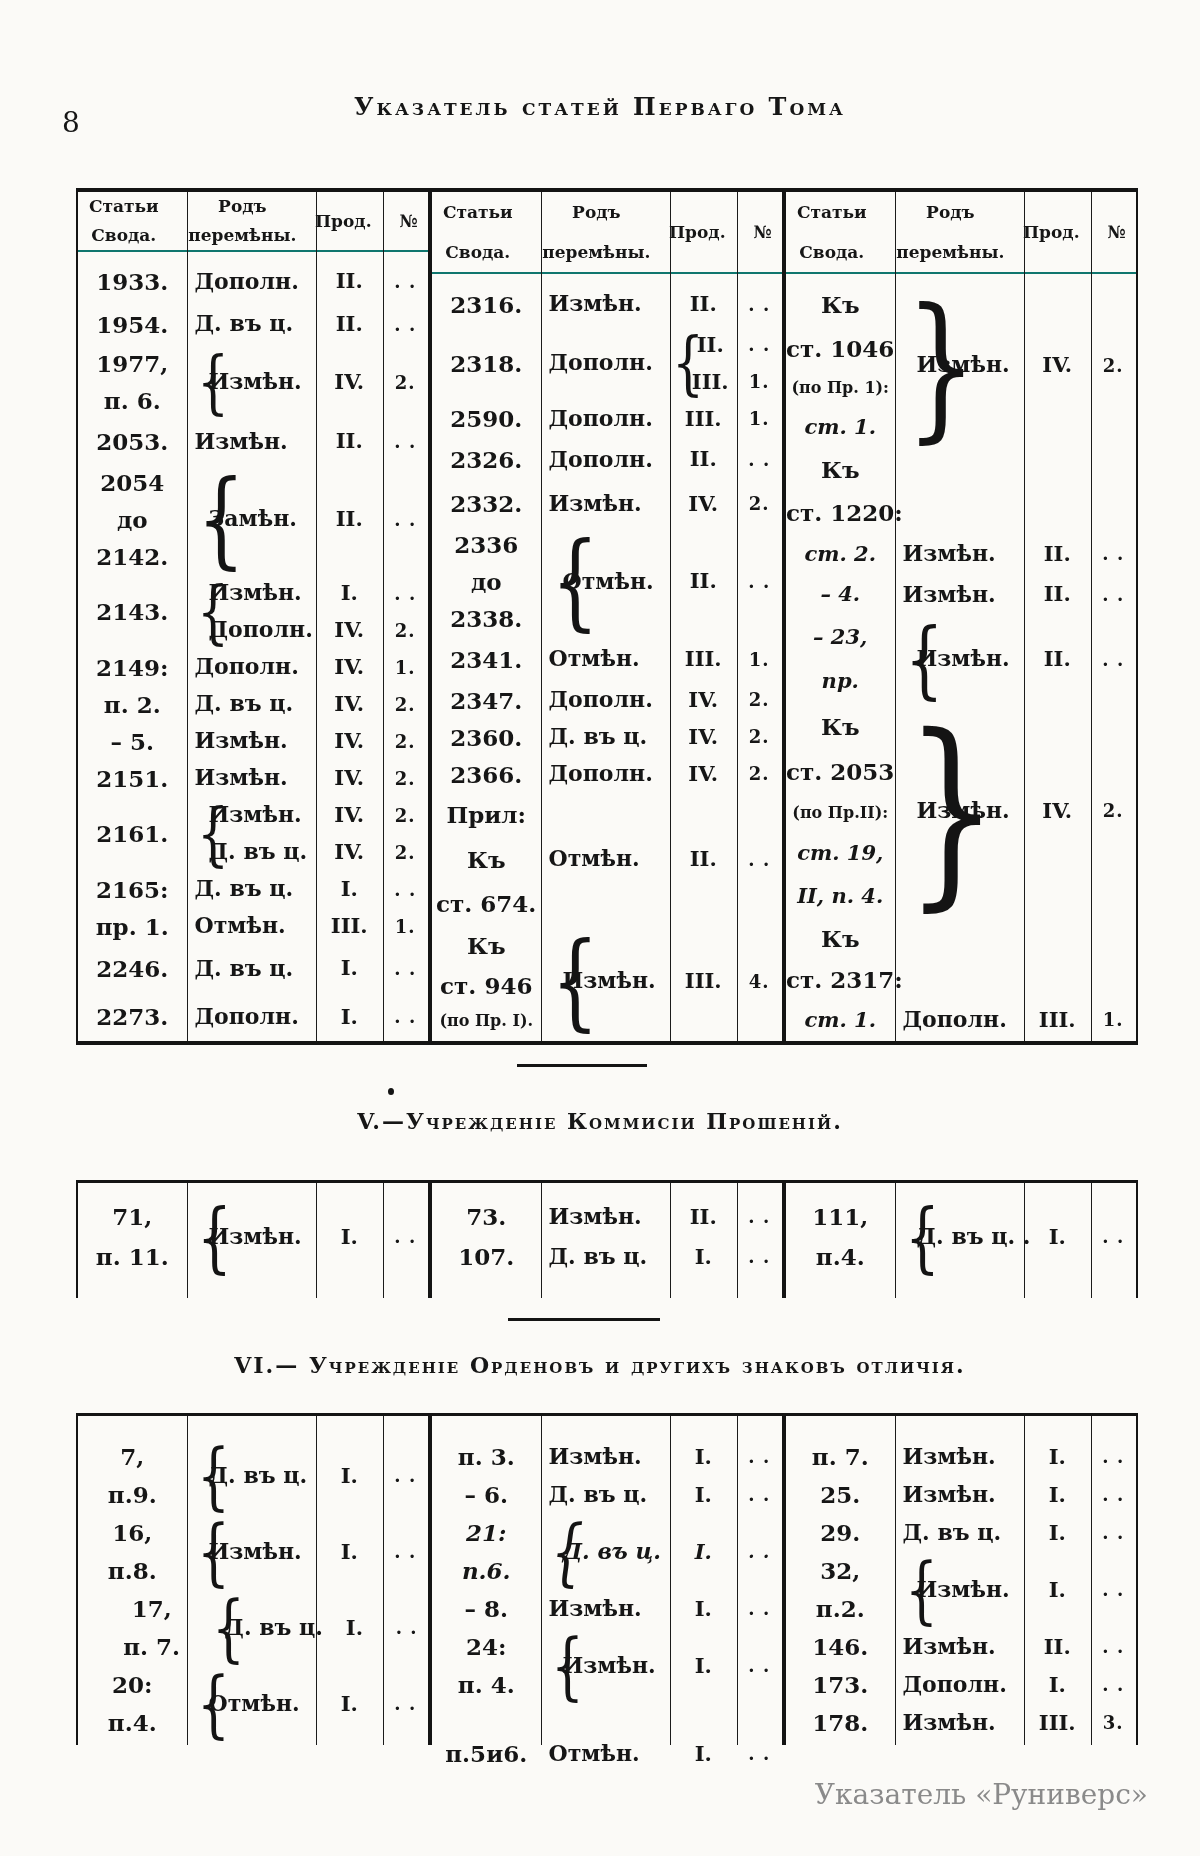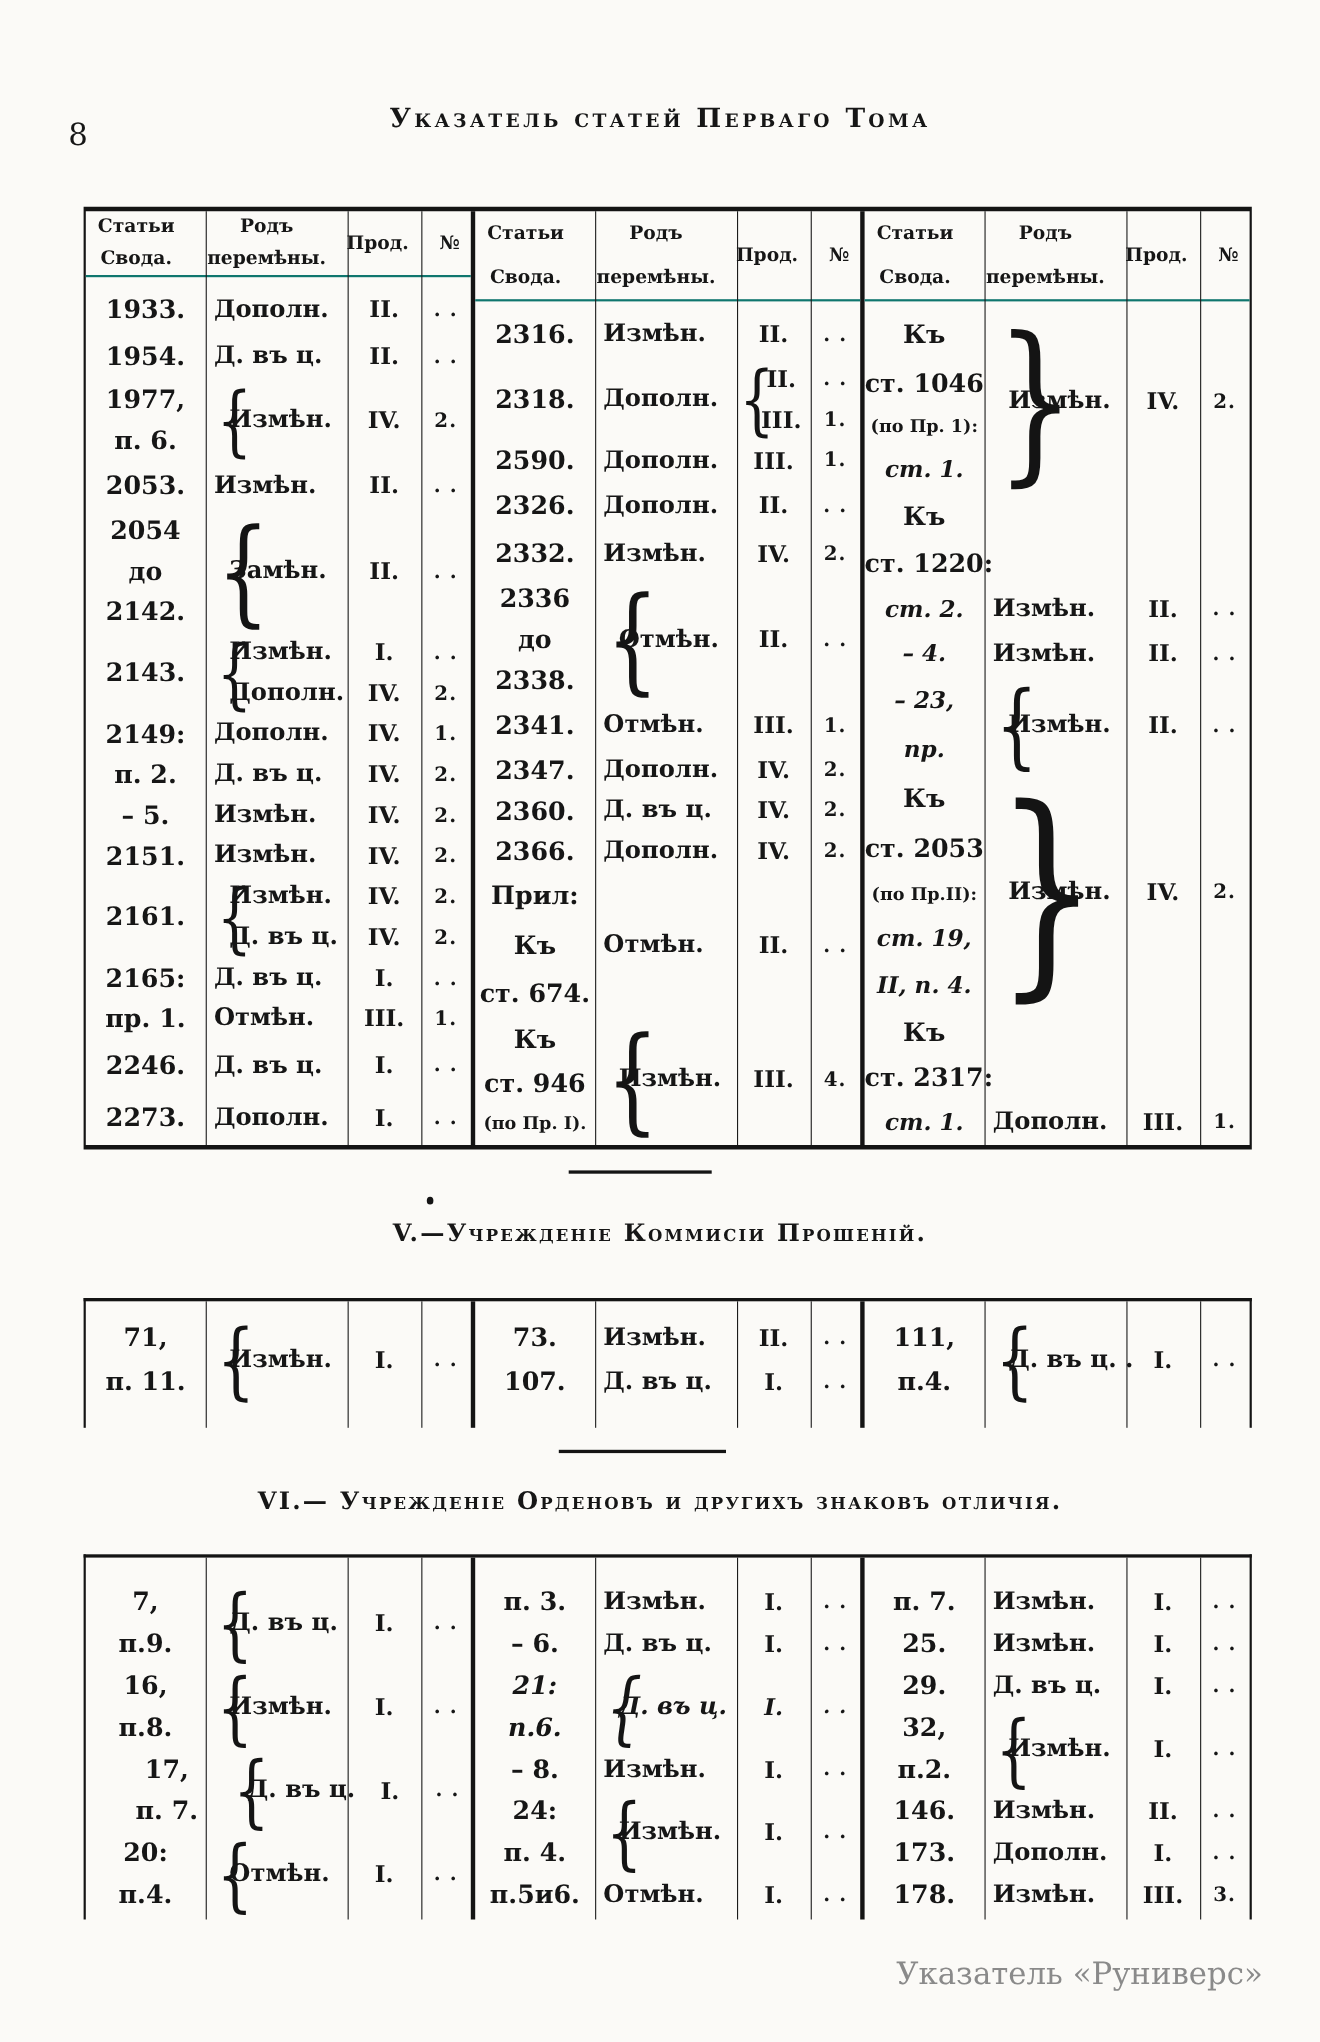--- a/index.html
+++ b/index.html
@@ -1308,21 +1308,21 @@
               <div class="lcol">
                 <div class="ln ln-p">I.</div>
               </div>
             </div>
             <div class="cell c-num">
               <div class="lcol">
                 <div class="ln ln-d">. .</div>
               </div>
             </div>
           </div>
-          <div class="trow" style="height: 38px;">
+          <div class="trow" style="height: 38px; margin-top: 31px;">
             <div class="cell c-art">
               <div class="lcol">
                 <div class="ln ln-n">п.5и6.</div>
               </div>
             </div>
             <div class="cell c-kind">
               <div class="lcol">
                 <div class="ln ln-n">Отмѣн.</div>
               </div>
             </div>

